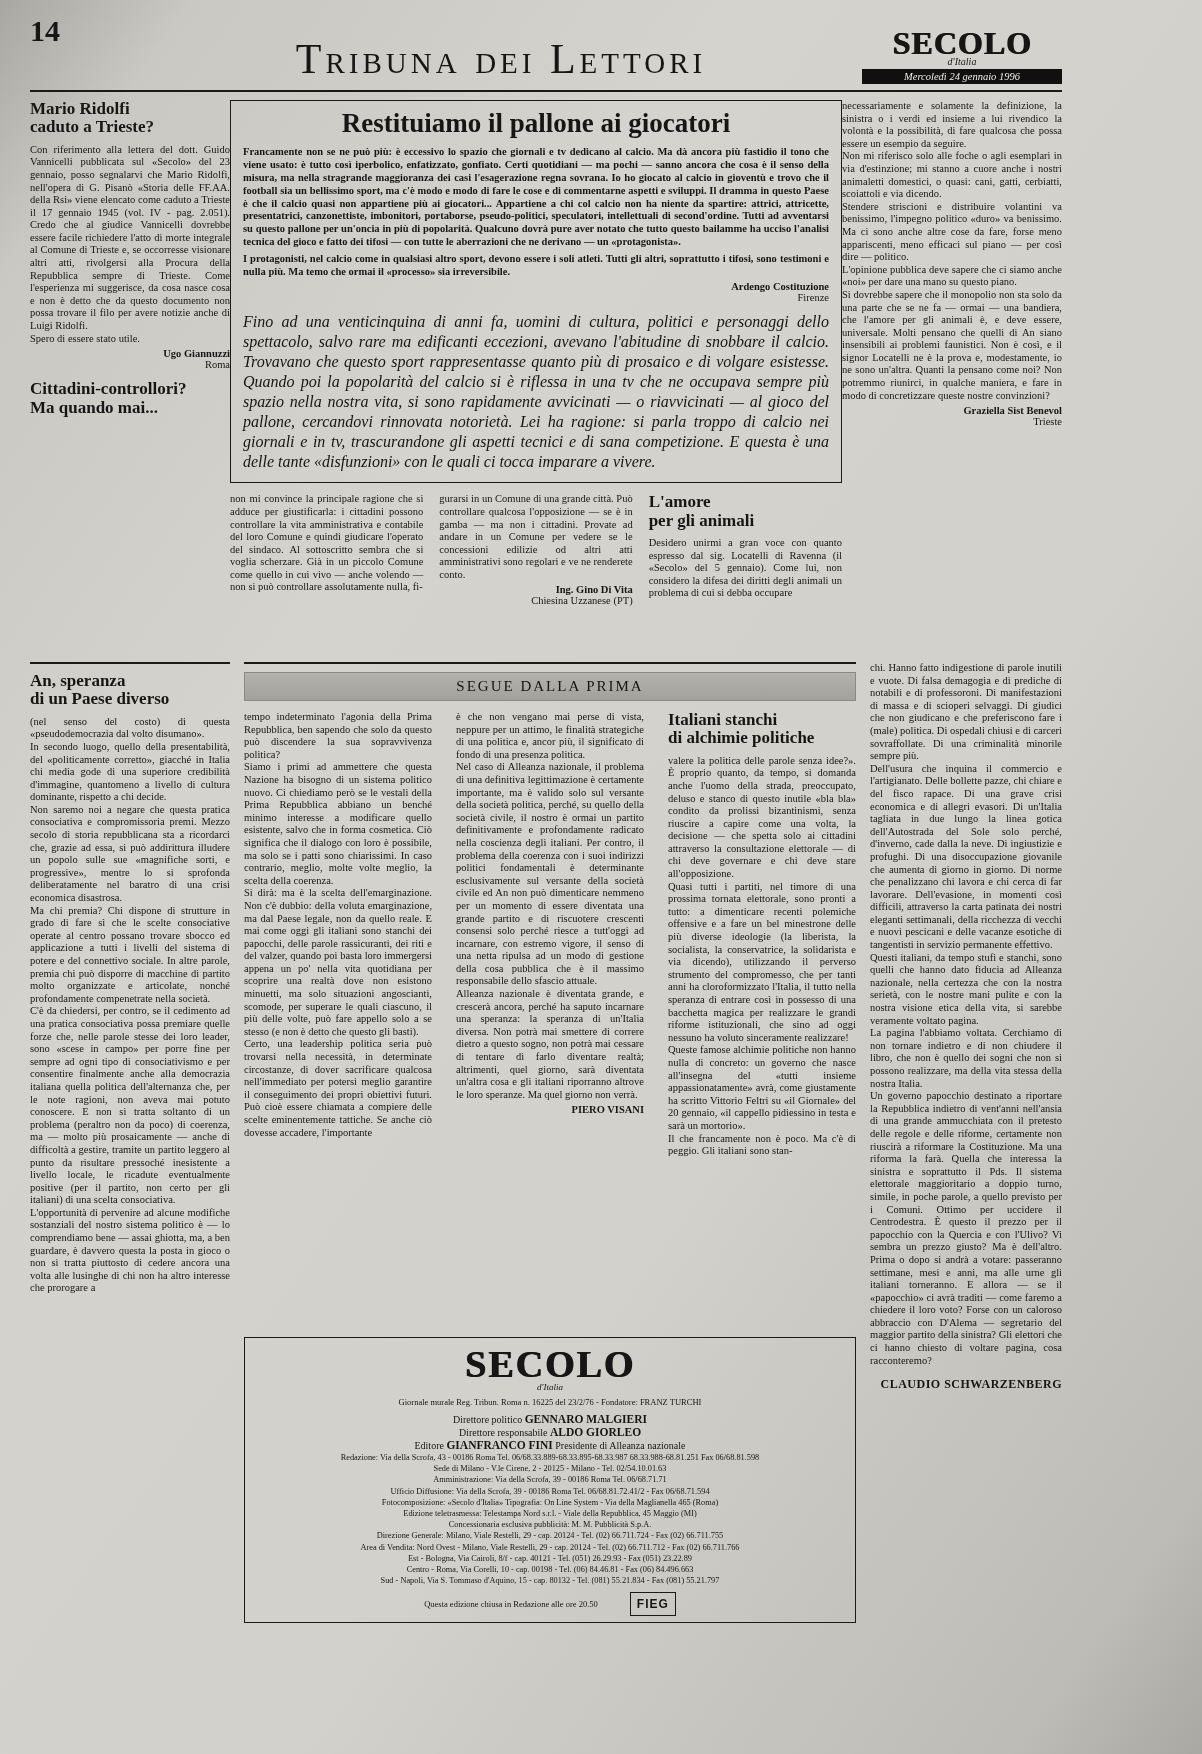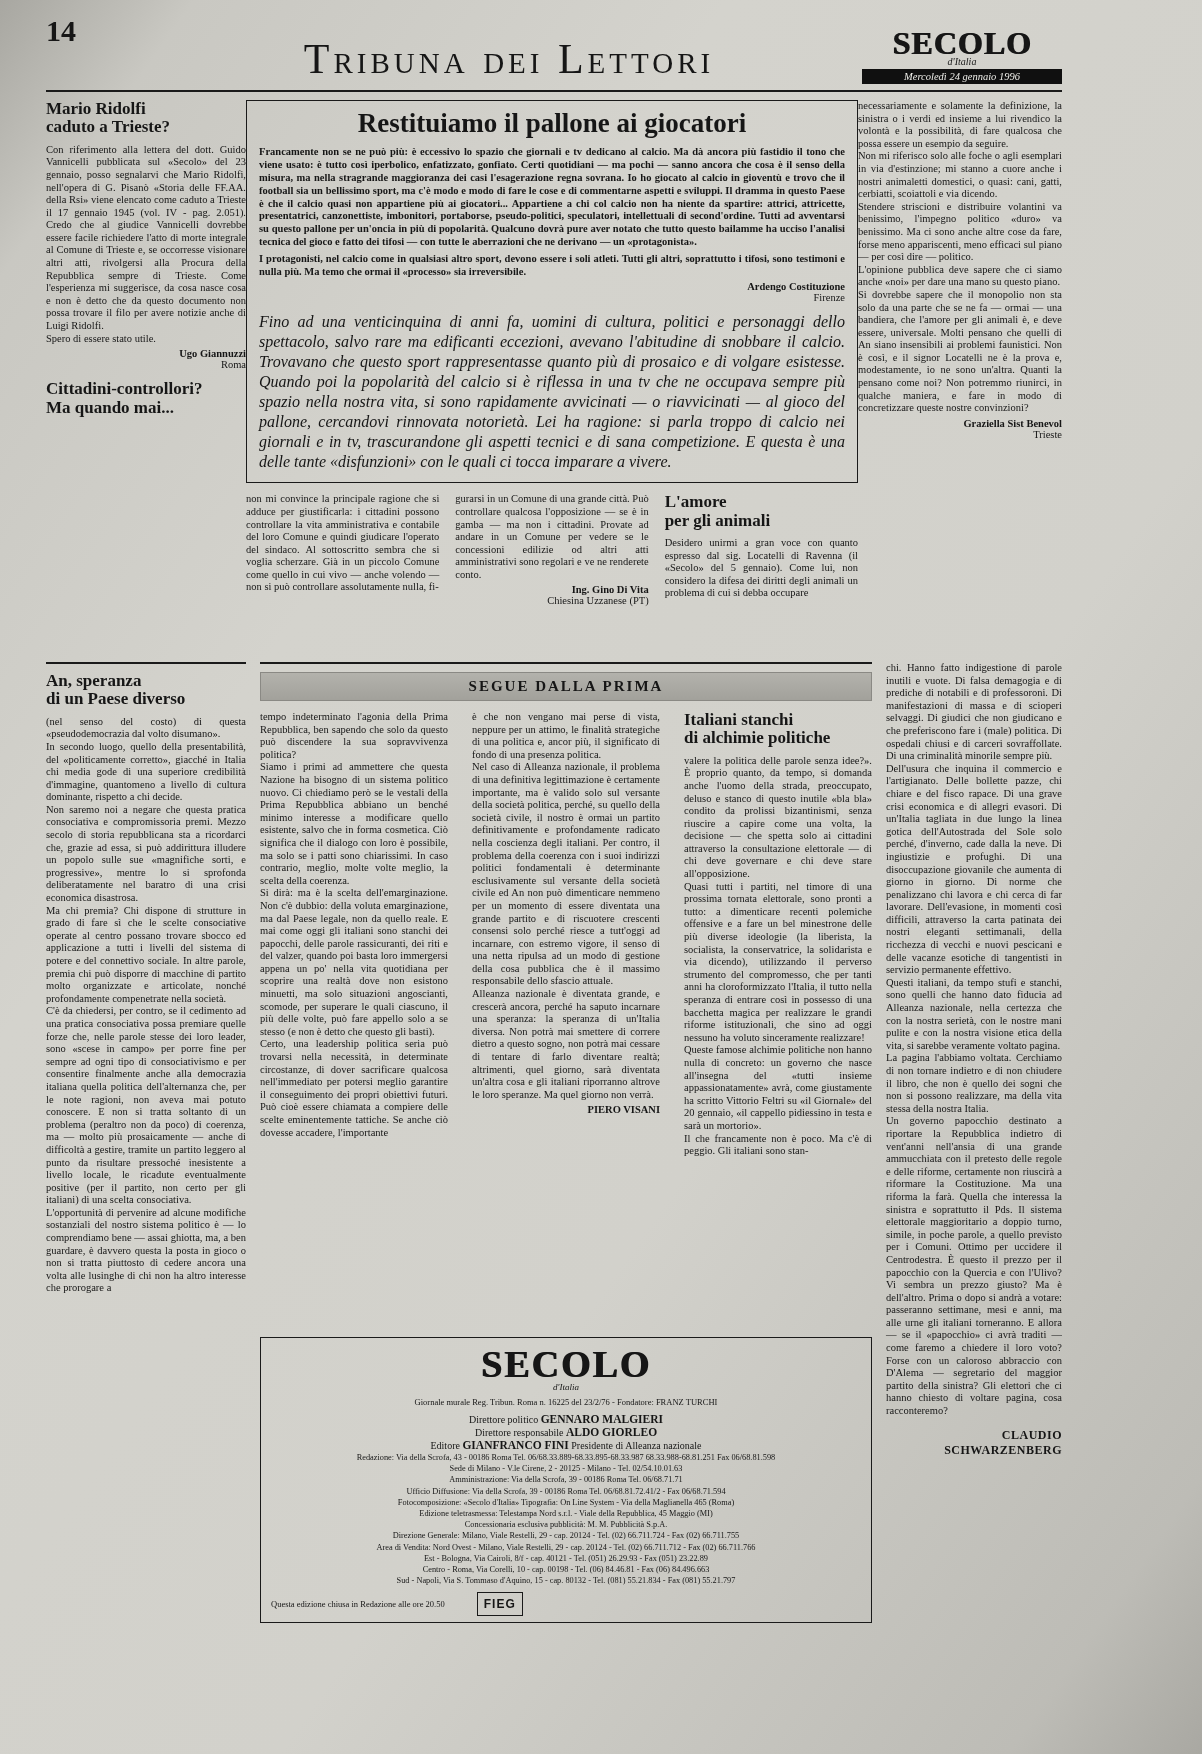--- a/index.html
+++ b/index.html
@@ -2,21 +2,21 @@
 <html><head>
 <meta charset="utf-8">
 <style>
   * { margin:0; padding:0; box-sizing:border-box; }
   html,body { background:#161616; }
   body { font-family:"Liberation Serif","DejaVu Serif",serif; color:#161616; }
 
   .page {
     width:1202px; height:1754px; margin:0; position:relative; overflow:hidden;
     background:linear-gradient(125deg,#a8a7a1 0%,#c9c8c2 8%,#d4d3cd 30%,#d2d1cb 62%,#bdbcb6 92%,#a9a8a2 100%);
-    padding:14px 140px 10px 46px;
+    padding:14px 140px 10px 30px;
   }
 
   
   .header { display:grid; grid-template-columns:110px 1fr 200px; align-items:end;
             border-bottom:2px solid #1a1a1a; padding-bottom:6px; height:78px; }
   .page-num { font-size:30px; font-weight:bold; align-self:start; }
   .section-title { font-variant:small-caps; font-weight:500; font-size:42px; letter-spacing:4px;
                    text-align:center; line-height:1; padding-bottom:4px; }
   .logo-block { text-align:center; }
   .logo-text { font-weight:bold; font-size:32px; letter-spacing:1px; line-height:0.95;
@@ -46,35 +46,35 @@
   .cont-grid { display:grid; grid-template-columns:1fr 1fr 1fr; column-gap:16px; margin-top:10px;
                height:168px; overflow:hidden; }
 
   .right-col { overflow:hidden; }
 
   
   .bottom-section { display:grid; grid-template-columns:200px 612px 1fr; column-gap:14px;
                     height:1068px; overflow:hidden; margin-top:8px; }
   .bordered-top { border-top:2px solid #1a1a1a; padding-top:8px; }
   .segue-banner { background:linear-gradient(#b3b2ac,#a2a19b); border:1px solid #8a8984;
-                  text-align:center; font-weight:bold; font-size:15px; letter-spacing:2px;
+                  text-align:center; font-weight:normal; font-size:15px; letter-spacing:2px;
                   padding:5px 0; margin-bottom:10px; }
 
   .visani-grid { display:grid; grid-template-columns:1fr 1fr 1fr; column-gap:24px;
                  height:612px; overflow:hidden; }
 
   
   .masthead-box { border:1.5px solid #1a1a1a; margin-top:14px; padding:8px 10px 6px; text-align:center; }
   .mh-logo { font-weight:bold; font-size:38px; letter-spacing:2px; line-height:0.95; text-shadow:1px 0 0 #161616; }
   .mh-sub { font-style:italic; font-size:9px; margin-bottom:5px; }
   .mh-reg { font-size:8.5px; margin-bottom:6px; }
   .mh-role { font-size:10px; margin:1px 0; }
   .mh-role b { font-size:11.5px; }
   .mh-addr { font-size:8.3px; line-height:1.35; }
-  .mh-footer { display:flex; align-items:center; gap:32px; margin-top:6px; }
+  .mh-footer { display:flex; align-items:center; justify-content:center; gap:32px; margin-top:6px; }
   .mh-closing { font-size:8.5px; }
   .fieg-box { border:1.5px solid #1a1a1a; font-weight:bold; font-size:12px; padding:4px 6px;
               letter-spacing:1px; font-family:"Liberation Sans",sans-serif; }
 
   .end-signature { text-align:right; font-weight:bold; font-size:12px; margin-top:10px; letter-spacing:0.5px; }
 </style>
 </head>
 <body>
 
 <div class="page">

